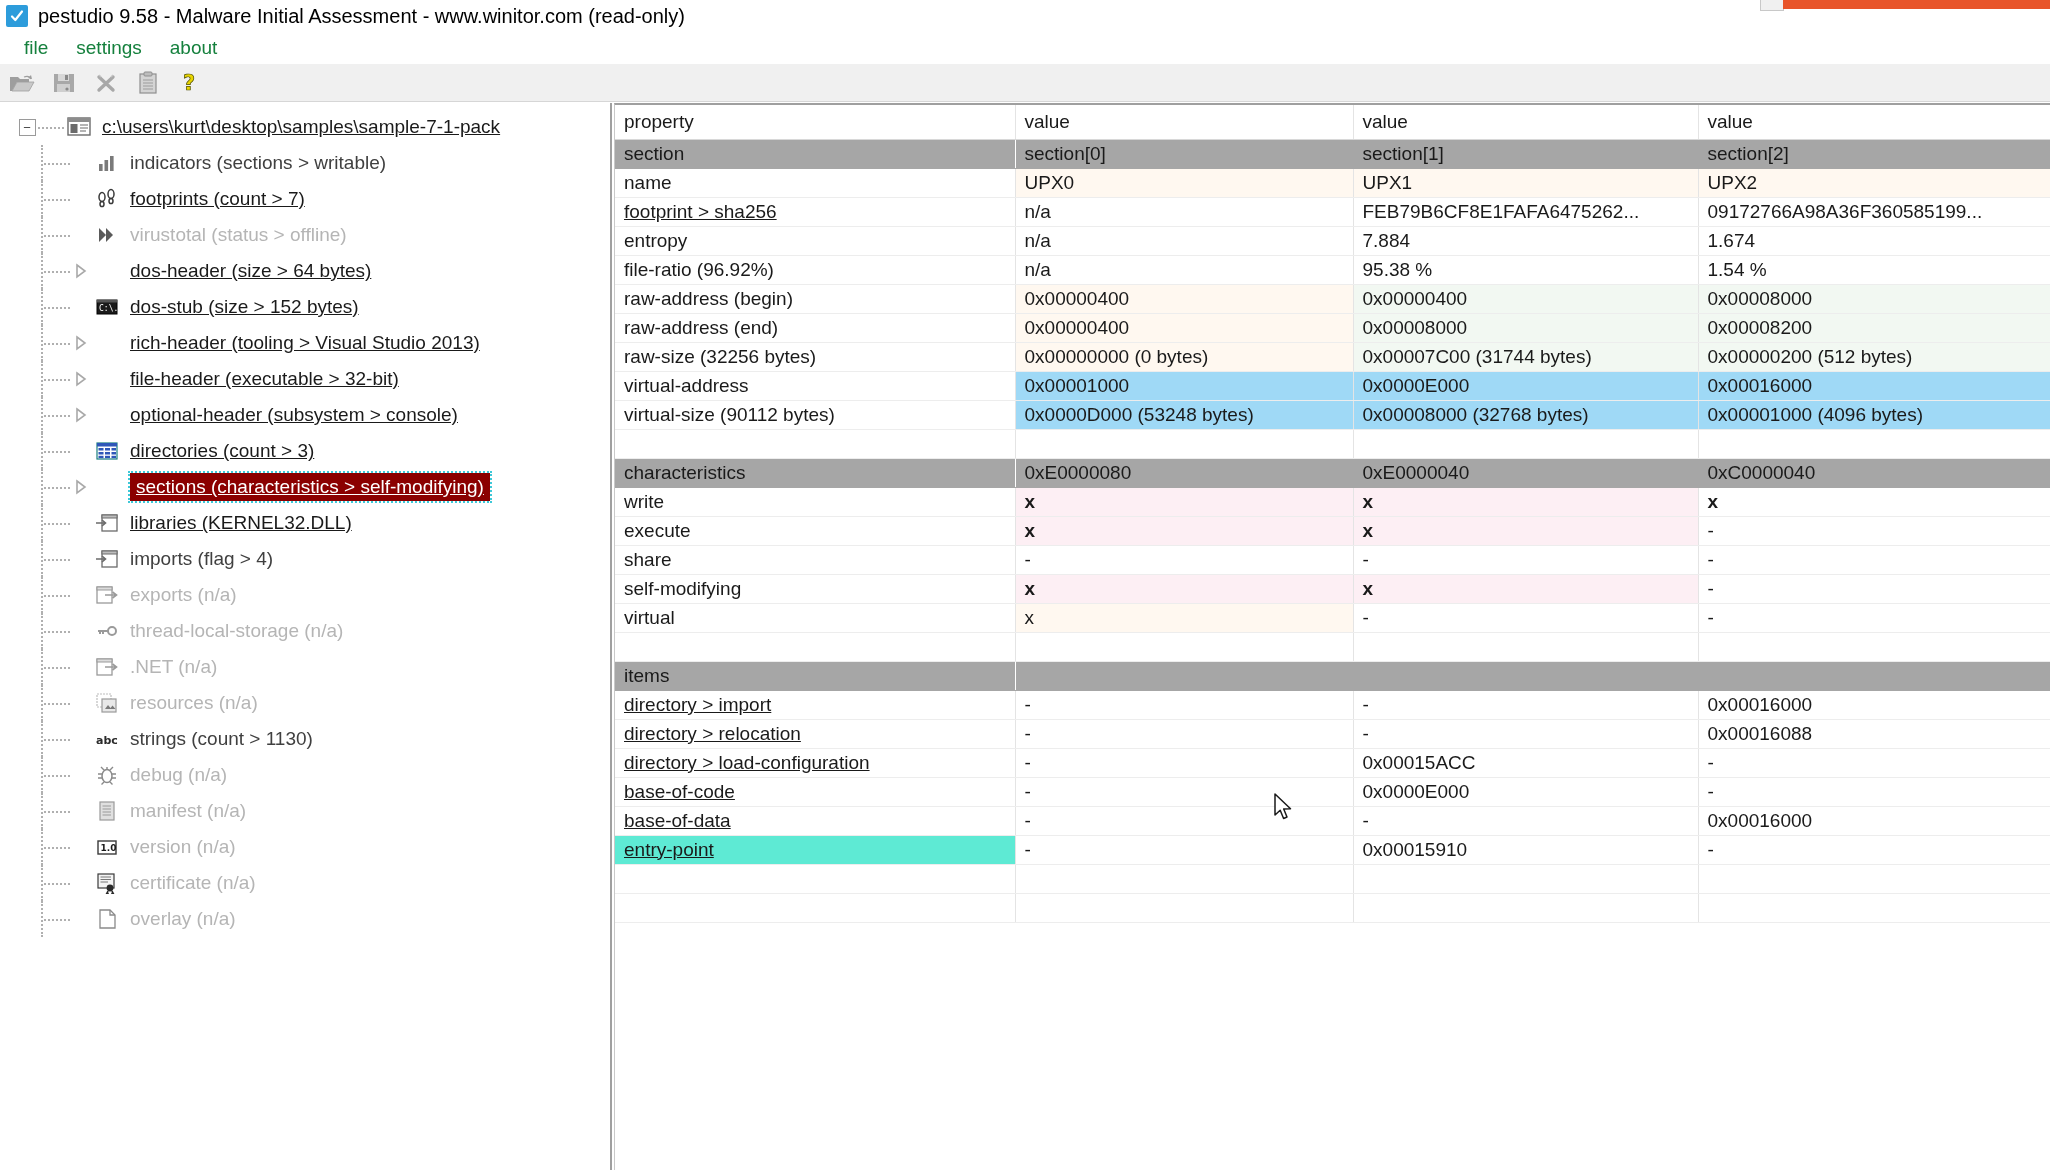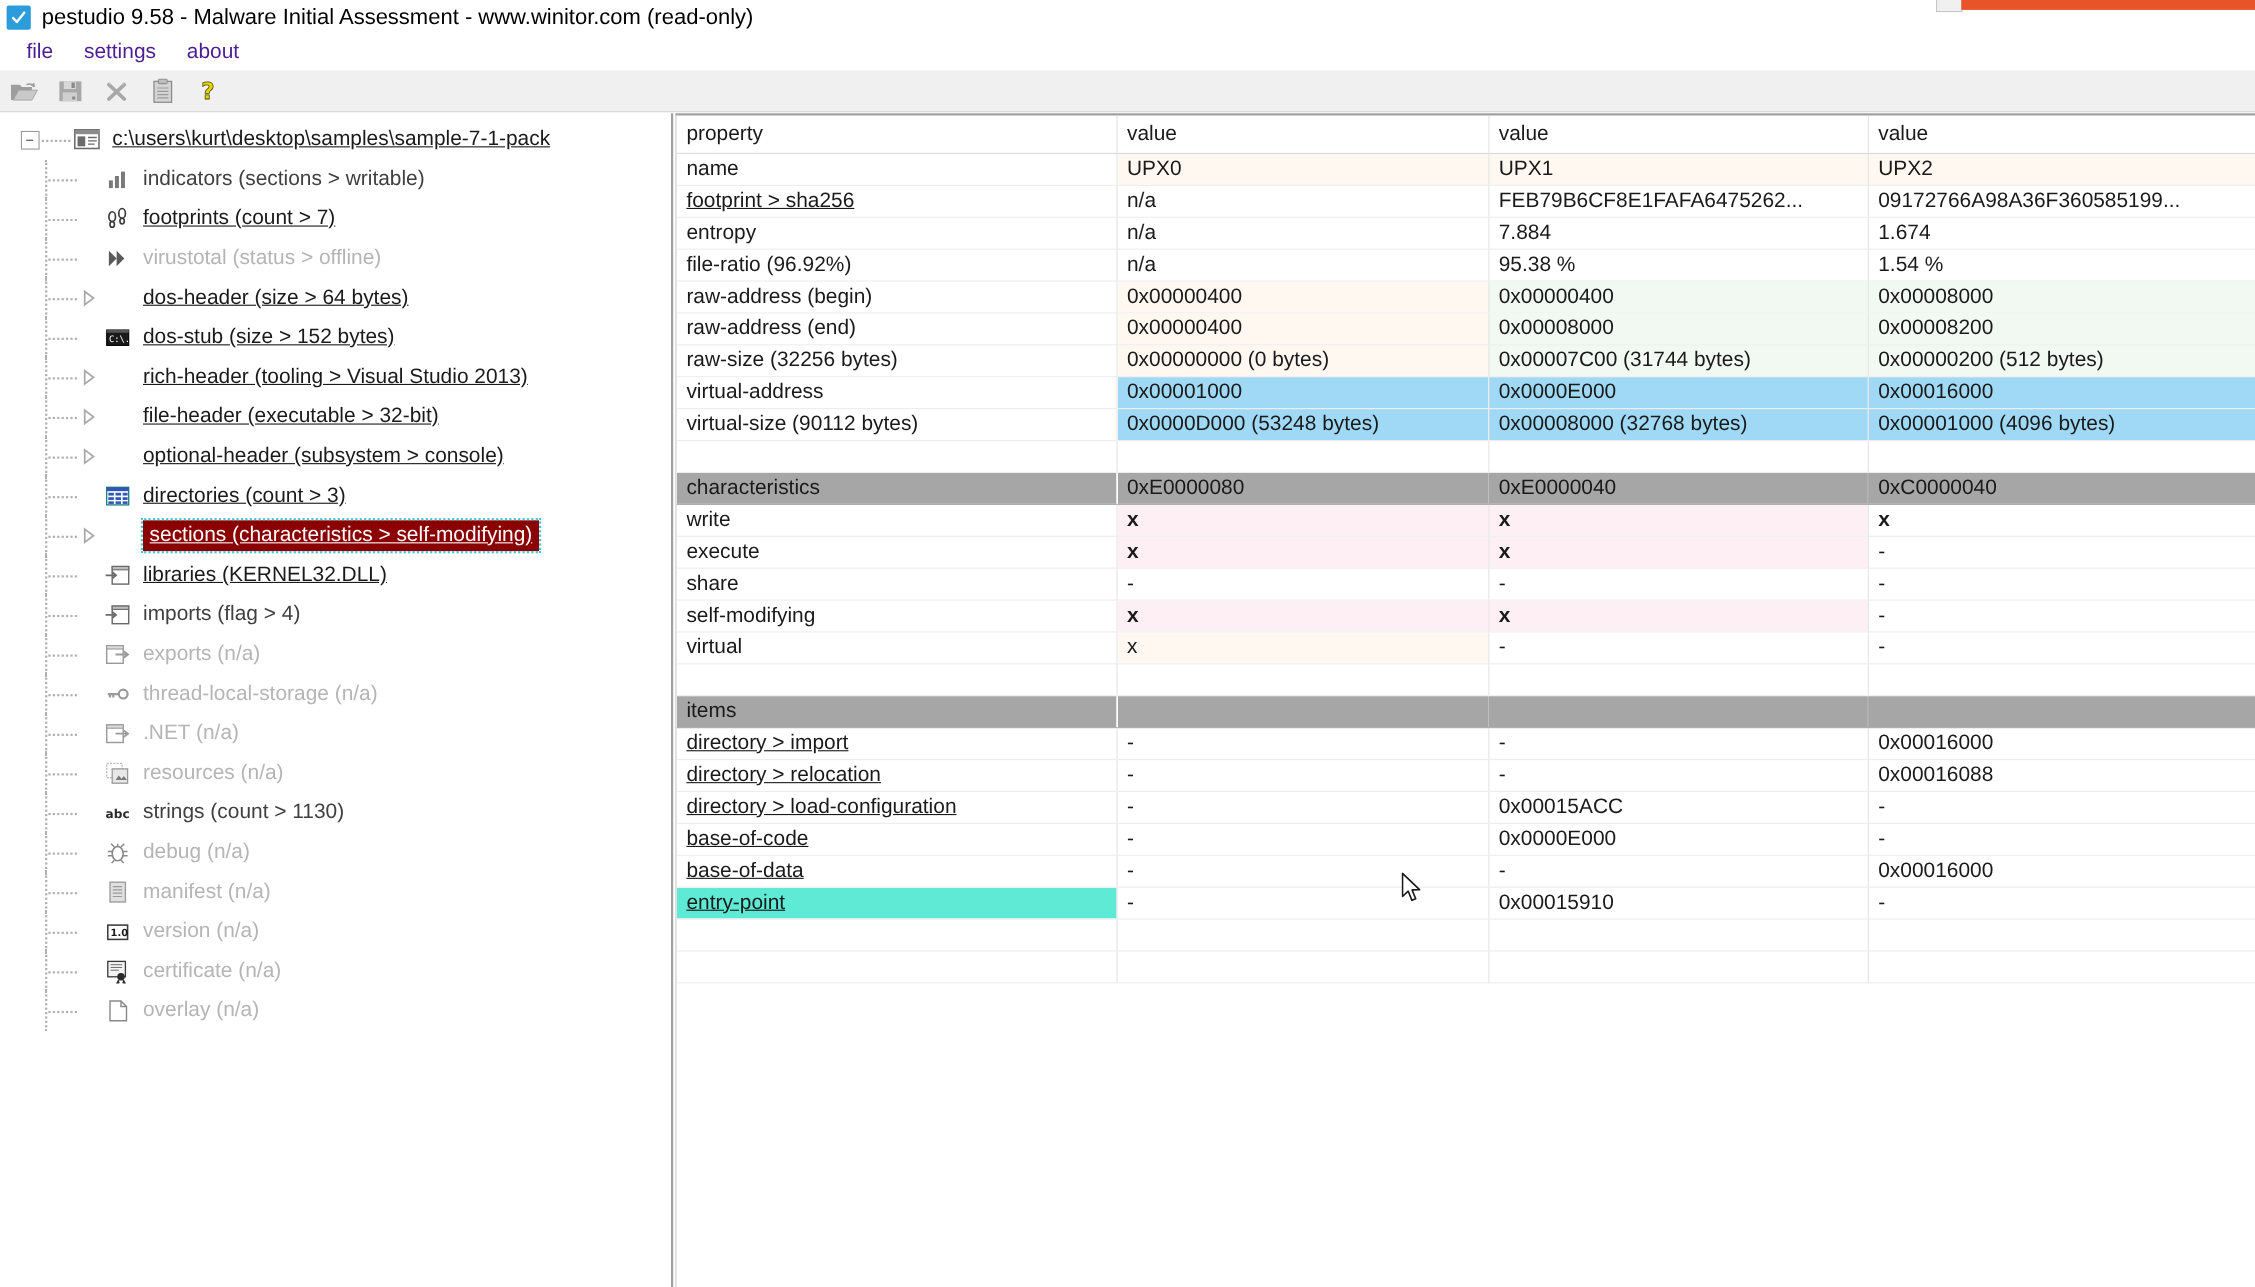--- a/index.html
+++ b/index.html
@@ -36,21 +36,21 @@
   }
 
   
   #menubar {
     position: absolute; left: 0; top: 32px; width: 2050px; height: 32px;
     background: #ffffff;
     display: flex; align-items: center;
     padding-left: 10px;
   }
   #menubar .menu-item {
-    font-size: 19px; color: #4c1d95; padding: 2px 14px; cursor: default;
+    font-size: 19px; color: #15803d; padding: 2px 14px; cursor: default;
     white-space: nowrap;
   }
 
   
   #toolbar {
     position: absolute; left: 0; top: 64px; width: 2050px; height: 38px;
     background: #f0f0f0;
     border-bottom: 1px solid #d6d6d6;
     display: flex; align-items: center; padding-left: 8px; gap: 14px;
   }
@@ -551,20 +551,26 @@
       </colgroup>
     <thead>
       <tr class="header">
         <td>property</td>
         <td>value</td>
         <td>value</td>
         <td>value</td>
       </tr>
     </thead>
     <tbody id="table-body">
+        <tr class="band">
+          <td>section</td>
+          <td>section[0]</td>
+          <td>section[1]</td>
+          <td>section[2]</td>
+        </tr>
         <tr>
           <td>name</td>
           <td class="t-orange bg-orange">UPX0</td>
           <td class="t-orange bg-orange">UPX1</td>
           <td class="t-orange bg-orange">UPX2</td>
         </tr>
         <tr>
           <td class="link">footprint &gt; sha256</td>
           <td class="t-na">n/a</td>
           <td>FEB79B6CF8E1FAFA6475262...</td>

